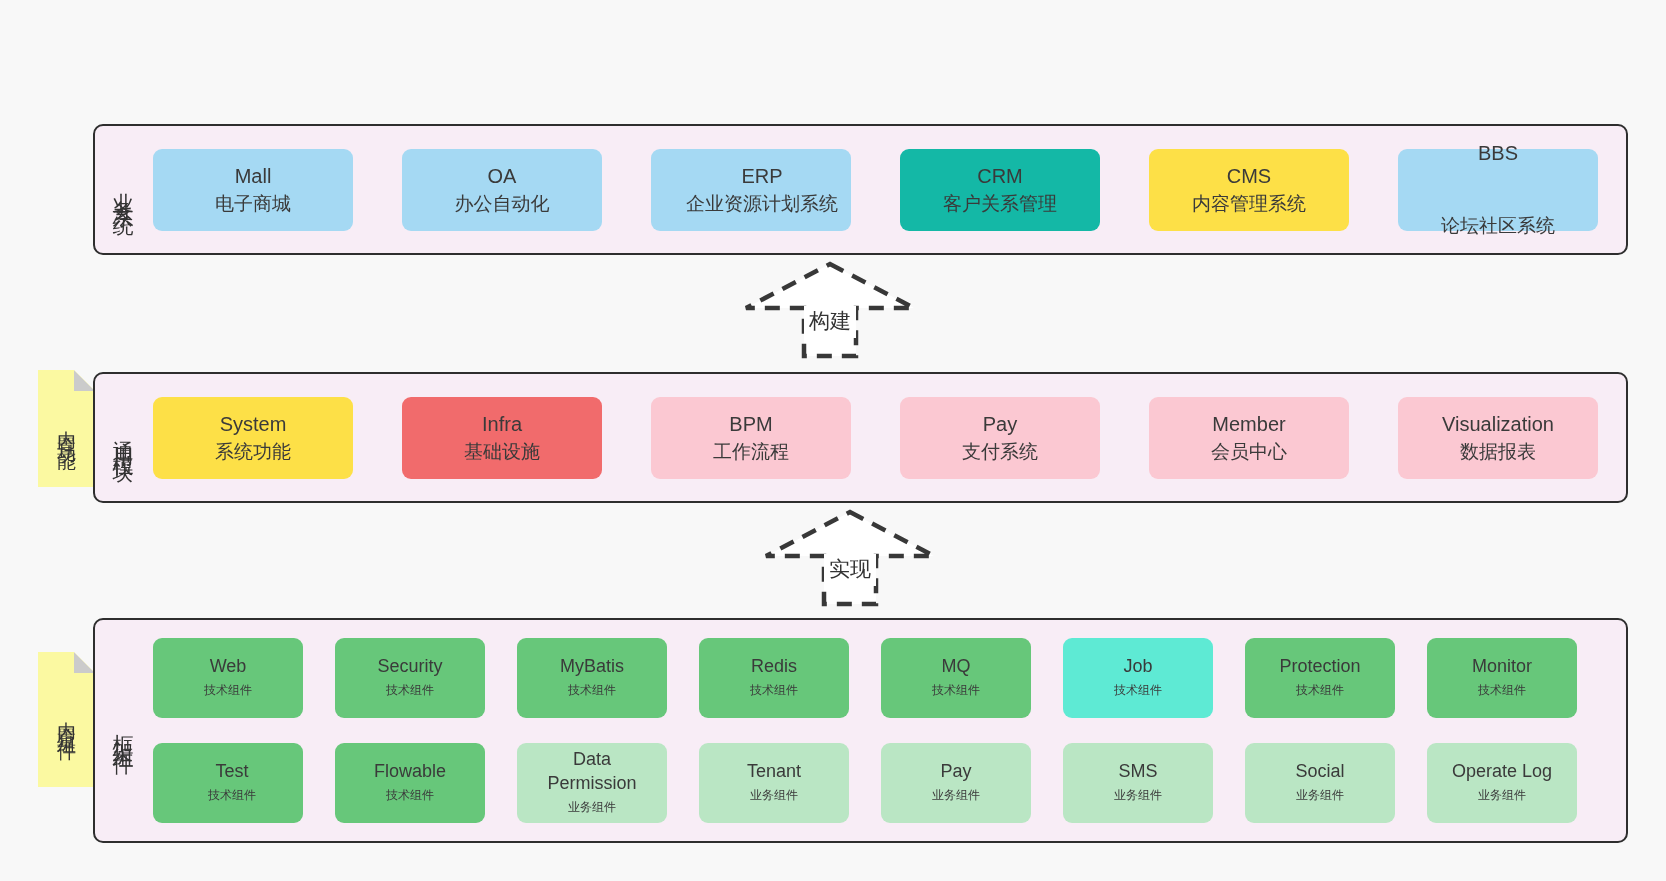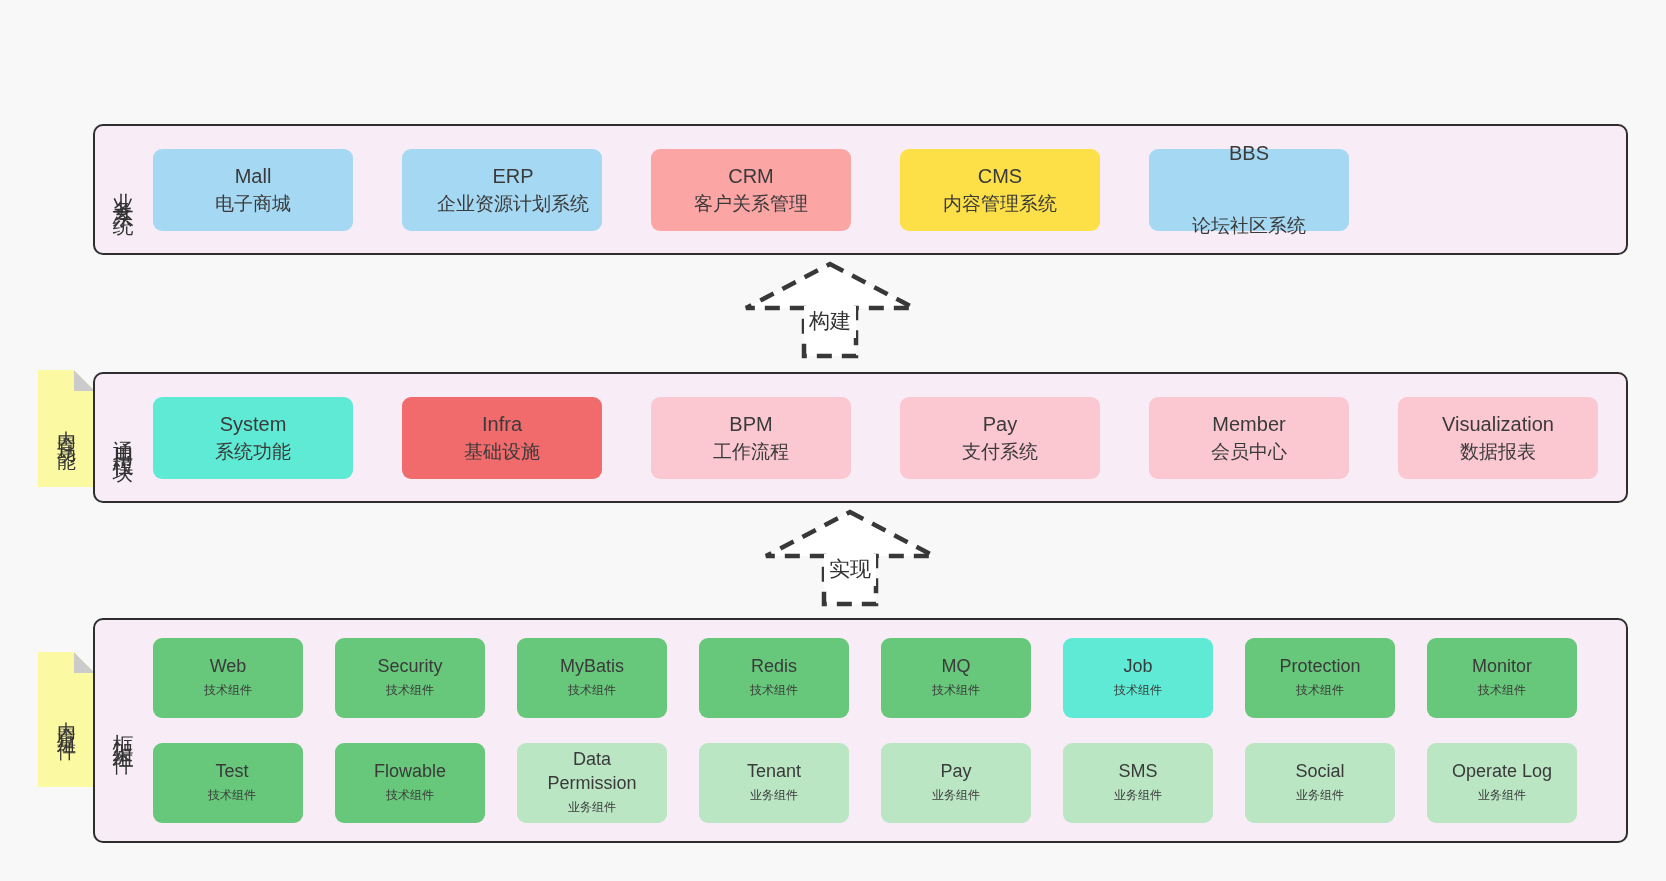--- a/index.html
+++ b/index.html
@@ -66,25 +66,29 @@
   </div>
 
   <div class="panel panel-1">
     <div class="panel-label">业务系统</div>
     <div class="boxes">
         <div class="row">
           <div class="box" style="background: rgb(165, 217, 243);">
             <div class="en">Mall</div>
             <div class="zh">电子商城</div>
           </div>
+          <div class="box" style="background: rgb(165, 217, 243);">
+            <div class="en">OA</div>
+            <div class="zh">办公自动化</div>
+          </div>
           <div class="box" style="background: rgb(165, 217, 243); padding-left: 22px;">
             <div class="en">ERP</div>
             <div class="zh">企业资源计划系统</div>
           </div>
-          <div class="box" style="background: #fca5a5;">
+          <div class="box" style="background: #14b8a6;">
             <div class="en">CRM</div>
             <div class="zh">客户关系管理</div>
           </div>
           <div class="box" style="background: #fde047;">
             <div class="en">CMS</div>
             <div class="zh">内容管理系统</div>
           </div>
           <div class="box" style="background: rgb(165, 217, 243); gap: 45px;">
             <div class="en">BBS</div>
             <div class="zh">论坛社区系统</div>
@@ -96,21 +100,21 @@
   <svg class="arrow arrow-1" viewBox="0 0 180 100">
     <polygon points="90,4 174,48 116,48 116,96 64,96 64,48 6,48"></polygon>
     <rect x="64" y="46" width="52" height="32"></rect>
     <text x="90" y="68" text-anchor="middle">构建</text>
   </svg>
 
   <div class="panel panel-2">
     <div class="panel-label">通用模块</div>
     <div class="boxes">
         <div class="row">
-          <div class="box" style="background: #5eead4;">
+          <div class="box" style="background: #fde047;">
             <div class="en">System</div>
             <div class="zh">系统功能</div>
           </div>
           <div class="box" style="background: rgb(241, 107, 108);">
             <div class="en">Infra</div>
             <div class="zh">基础设施</div>
           </div>
           <div class="box" style="background: rgb(251, 200, 210);">
             <div class="en">BPM</div>
             <div class="zh">工作流程</div>

